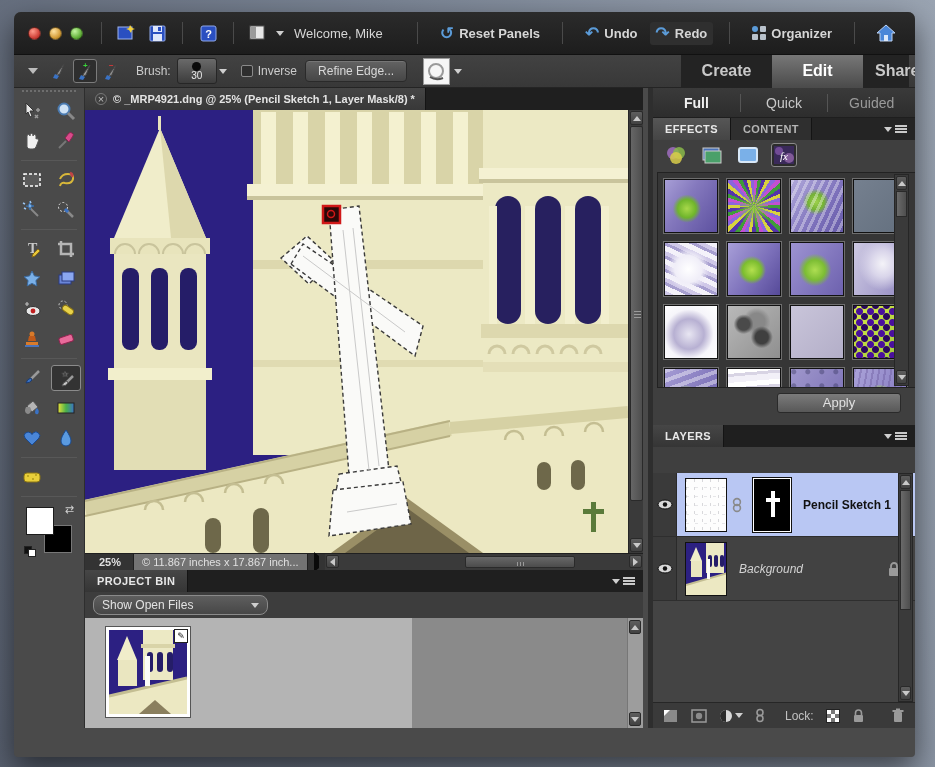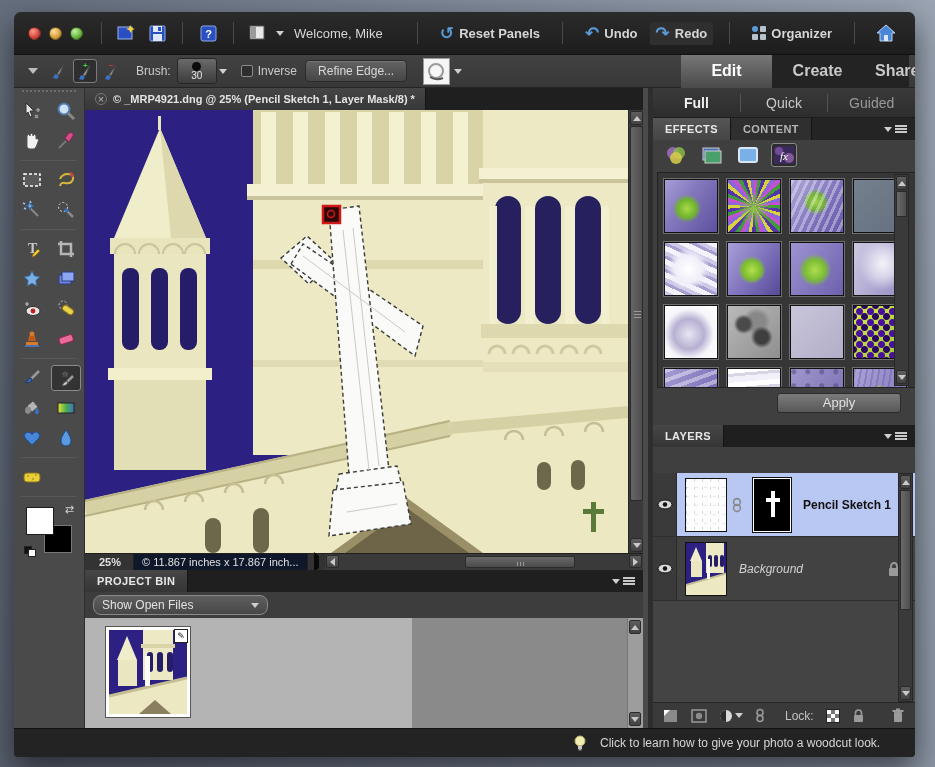--- a/index.html
+++ b/index.html
@@ -82,21 +82,21 @@
   .tri-up{ width:0;height:0;border-left:4px solid transparent;border-right:4px solid transparent;border-bottom:5px solid #c9c9c9;}
   .tri-dn{ width:0;height:0;border-left:4px solid transparent;border-right:4px solid transparent;border-top:5px solid #c9c9c9;}
   .tri-lf{ width:0;height:0;border-top:4px solid transparent;border-bottom:4px solid transparent;border-right:5px solid #c9c9c9;}
   .tri-rt{ width:0;height:0;border-top:4px solid transparent;border-bottom:4px solid transparent;border-left:5px solid #c9c9c9;}
   .vthumb { position:absolute; left:1px; top:16px; width:13px; height:375px; background:linear-gradient(90deg,#666,#4e4e4e); border:1px solid #2a2a2a; border-radius:2px; }
   .vthumb:after { content:""; position:absolute; left:3px; top:50%; width:7px; height:1px; background:#9a9a9a;
     box-shadow:0 -3px 0 #9a9a9a, 0 3px 0 #9a9a9a; }
   .hstatus { position:absolute; left:0; top:465px; width:558px; height:17px; background:#333; border-top:1px solid #202020;
     display:flex; align-items:center; color:#e0e0e0; font-size:11px; }
   .zoomread { font-weight:bold; padding:0 12px 0 14px; }
-  .dimread { border-left:1px solid #202020; border-right:1px solid #202020; padding:0 8px; height:100%; display:flex; align-items:center; background:#0f172a; }
+  .dimread { border-left:1px solid #202020; border-right:1px solid #202020; padding:0 8px; height:100%; display:flex; align-items:center; background:#737373; }
   .hscroll { position:relative; flex:1; height:100%; background:#3a3a3a; }
   .hthumb { position:absolute; left:140px; top:2px; width:110px; height:12px; background:linear-gradient(#686868,#4c4c4c); border:1px solid #2a2a2a; border-radius:2px; }
   .hthumb:after{ content:""; position:absolute; top:5px; left:50%; width:1px; height:4px; background:#9a9a9a; box-shadow:-3px 0 0 #9a9a9a,3px 0 0 #9a9a9a; }
 
   .binheader { position:absolute; left:0; top:482px; width:558px; height:22px; background:#1f1f1f; display:flex; align-items:center; }
   .paneltab { background:linear-gradient(#464646,#353535); color:#e8e8e8; font-size:11px; font-weight:bold;
     padding:4px 12px; height:100%; display:flex; align-items:center; border-right:1px solid #141414; letter-spacing:.4px; }
   .pmenu { margin-left:auto; display:flex; align-items:center; gap:3px; padding-right:8px; }
   .pmenu .lines { width:12px; height:8px; border-top:2px solid #c9c9c9; border-bottom:2px solid #c9c9c9; position:relative; }
   .pmenu .lines:after{ content:""; position:absolute; left:0; top:1px; width:12px; height:2px; background:#c9c9c9; }
@@ -286,22 +286,22 @@
     <span class="preset">
       <svg width="23" height="23" viewBox="0 0 23 23">
           <rect width="23" height="23" fill="#f6f6f6"></rect>
           <circle cx="11" cy="11" r="7" fill="none" stroke="#9a9a9a" stroke-width="2"></circle>
           <path d="M5 17 q6 4 13 1" stroke="#555" stroke-width="2" fill="none"></path>
         </svg>
     </span>
     <span class="dropcaret" style="margin-left:4px;"></span>
 
     <div class="modetabs">
+      <div class="modetab">Create</div>
       <div class="modetab active">Edit</div>
-      <div class="modetab">Create</div>
       <div class="modetab clip">Share</div>
     </div>
   </div>
 
   <div class="toolbar">
     <div class="grip"></div>
     <div class="tools">
       <span class="tool">
           <svg width="20" height="20" viewBox="0 0 20 20">
             <path d="M4 2 L12 10 L8 10 L10 15 L8 16 L6 11 L4 13 Z" fill="#e8e8e8" stroke="#333"></path>
@@ -831,22 +831,14 @@
           <path d="M3.5 7 V5 a3 3 0 0 1 6 0 V7" fill="none" stroke="#9a9a9a" stroke-width="1.6"></path>
         </svg>
       <svg width="14" height="15" viewBox="0 0 14 15" style="margin-left:auto;">
           <rect x="3" y="4" width="8" height="10" rx="1" fill="#9a9a9a"></rect>
           <rect x="1.5" y="2" width="11" height="2" fill="#9a9a9a"></rect>
           <rect x="5" y="0.5" width="4" height="2" fill="#9a9a9a"></rect>
         </svg>
     </div>
   </div>
 
-  <div class="hintbar">
-    <svg class="bulb" width="12" height="17" viewBox="0 0 12 17">
-      <circle cx="6" cy="6" r="5" fill="#f2eeb0" stroke="#b8b270"></circle>
-      <rect x="4" y="11" width="4" height="3" fill="#c9c9c9"></rect>
-      <rect x="4.5" y="14" width="3" height="1.5" fill="#9a9a9a"></rect>
-    </svg>
-    <span>Click to learn how to give your photo a woodcut look.</span>
-  </div>
 
 </div>
 
 </body></html>

